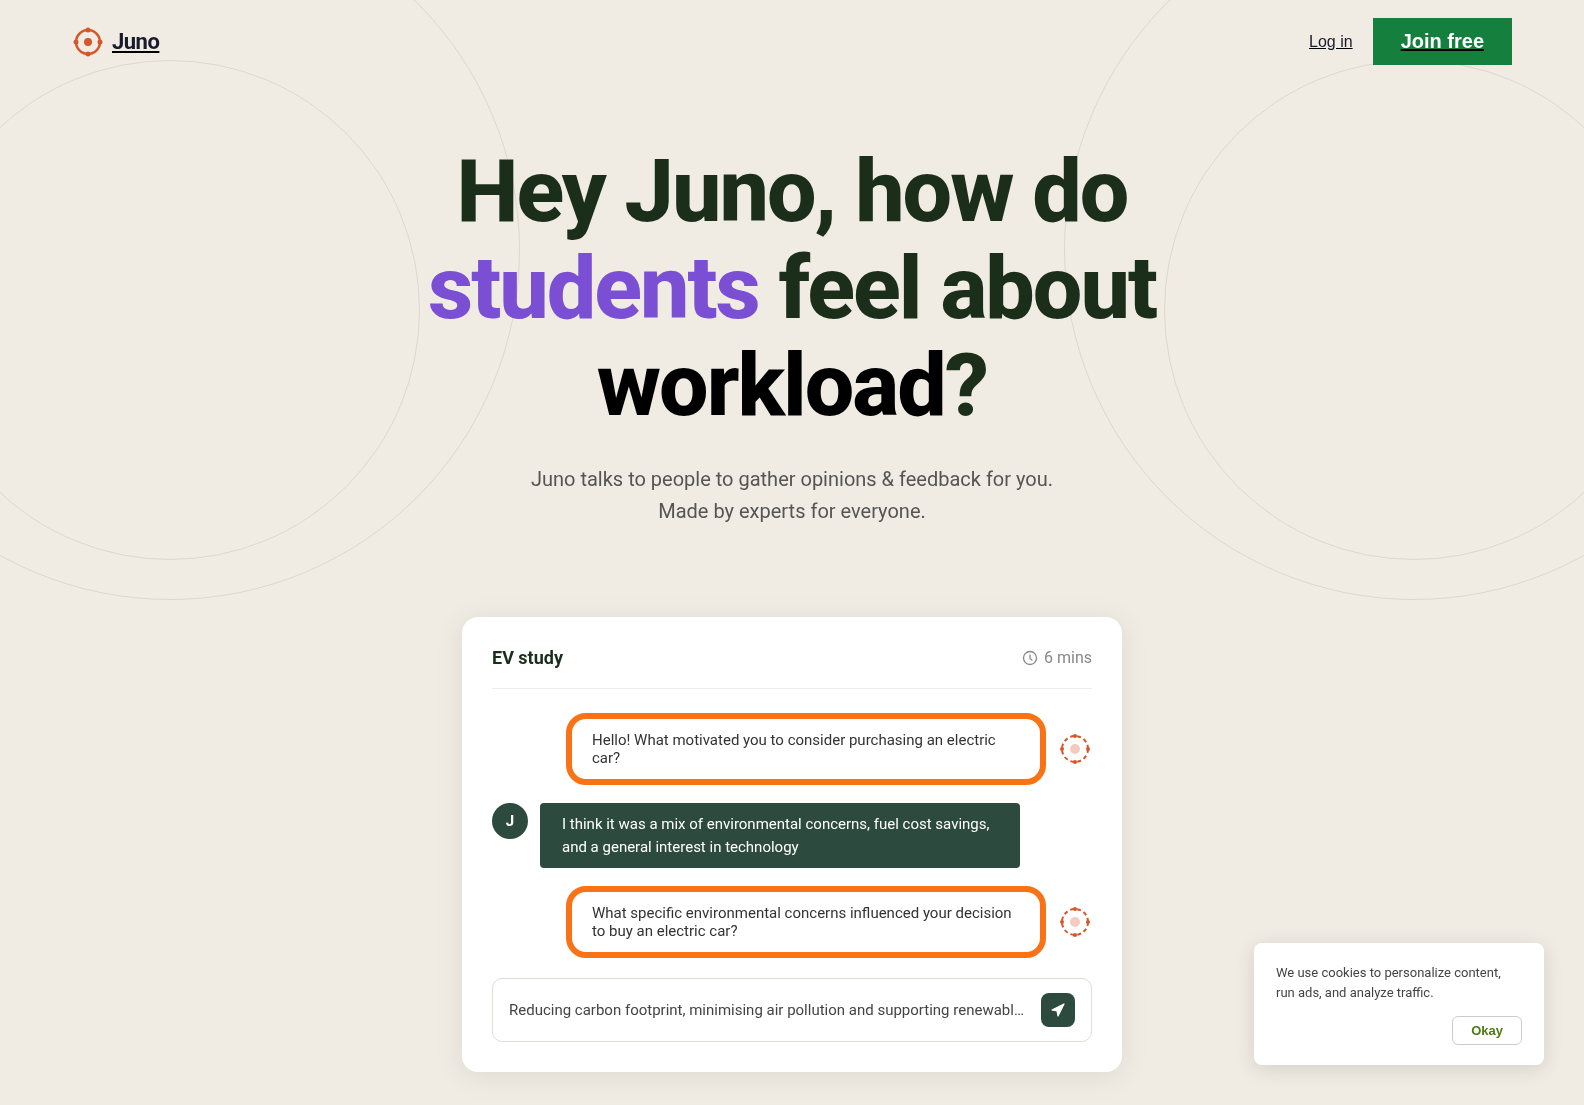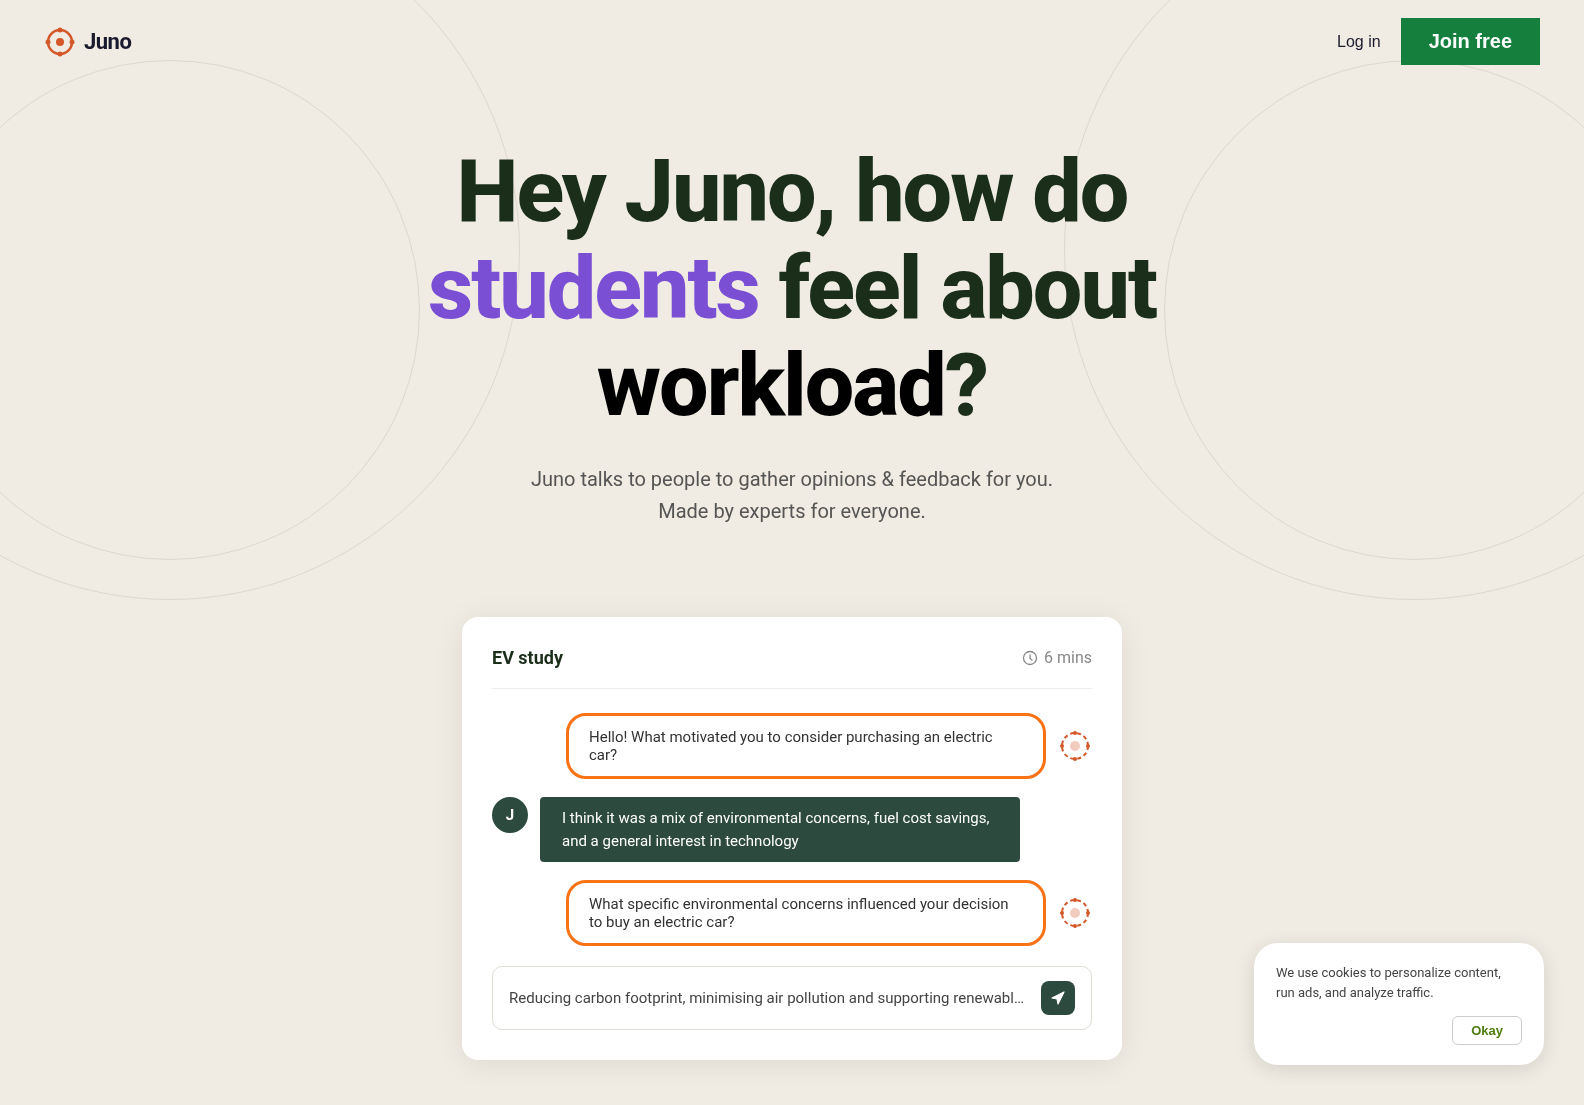--- a/index.html
+++ b/index.html
@@ -49,21 +49,22 @@
       right: -80px;
     }
 
     
     nav {
       position: relative;
       z-index: 10;
       display: flex;
       align-items: center;
       justify-content: space-between;
-      padding: 18px 44px;
+      padding: 18px 72px;
+      text-decoration: underline;
     }
 
     .logo-container {
       display: flex;
       align-items: center;
       gap: 8px;
     }
 
     .logo-icon {
       width: 32px;
@@ -200,21 +201,21 @@
       gap: 12px;
     }
 
     .message-row.juno {
       justify-content: flex-end;
       align-items: center;
     }
 
     .message-bubble-juno {
       background: #fff;
-      border: 3px solid #f97316;
+      border: 6px solid #f97316;
       border-radius: 20px;
       padding: 12px 20px;
       font-size: 15px;
       color: #333;
       max-width: 480px;
     }
 
     .juno-avatar {
       width: 34px;
       height: 34px;
@@ -278,21 +279,21 @@
       cursor: pointer;
       flex-shrink: 0;
     }
 
     
     .cookie-banner {
       position: fixed;
       bottom: 40px;
       right: 40px;
       background: #fff;
-      border-radius: 24px;
+      border-radius: 8px;
       padding: 20px 22px;
       width: 290px;
       box-shadow: 0 4px 20px rgba(0,0,0,0.12);
       z-index: 100;
     }
 
     .cookie-text {
       font-size: 13px;
       color: #444;
       line-height: 1.5;

